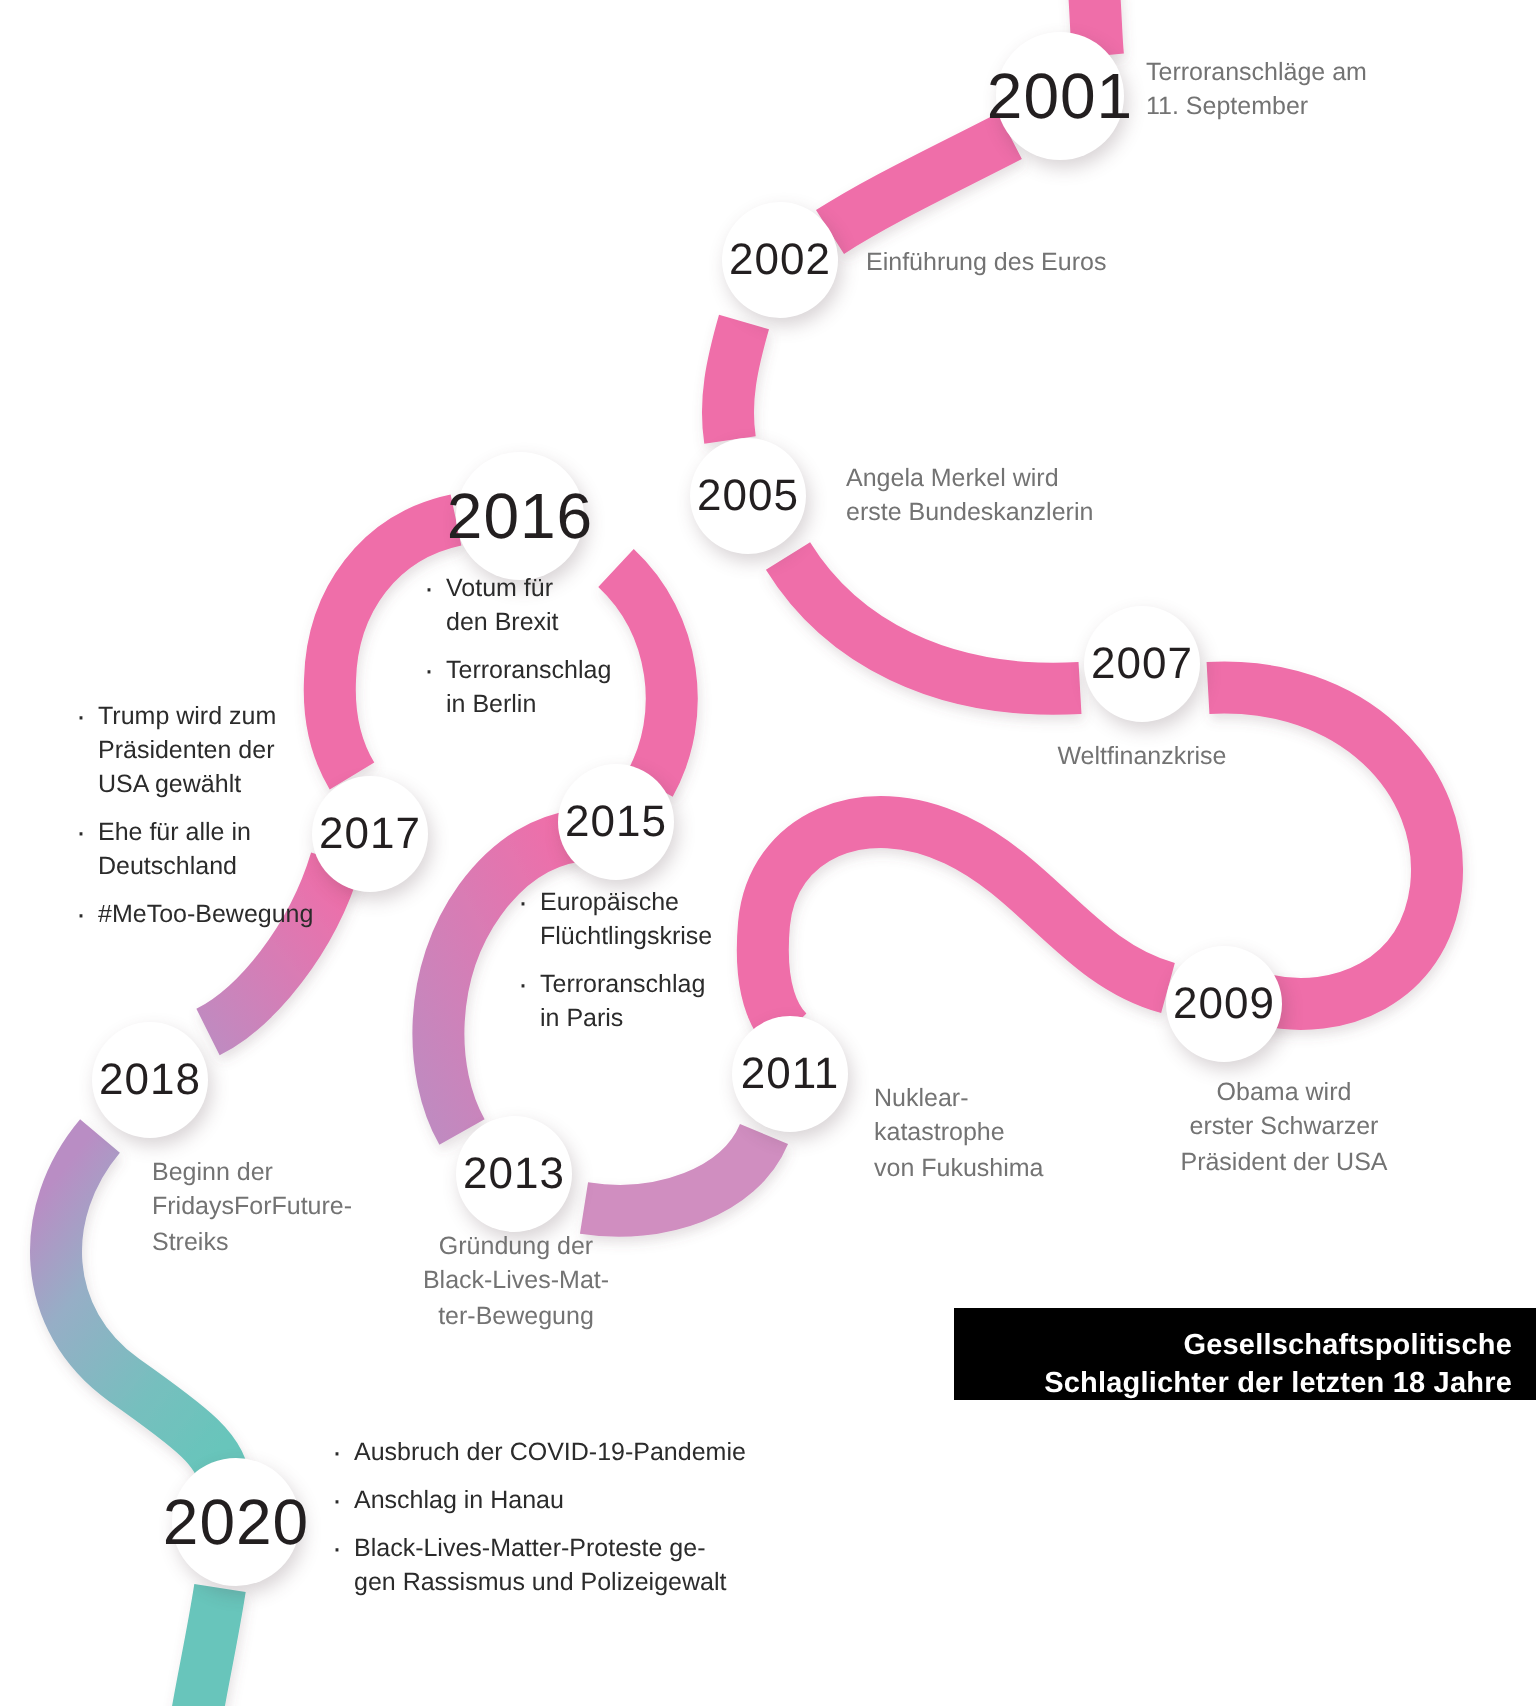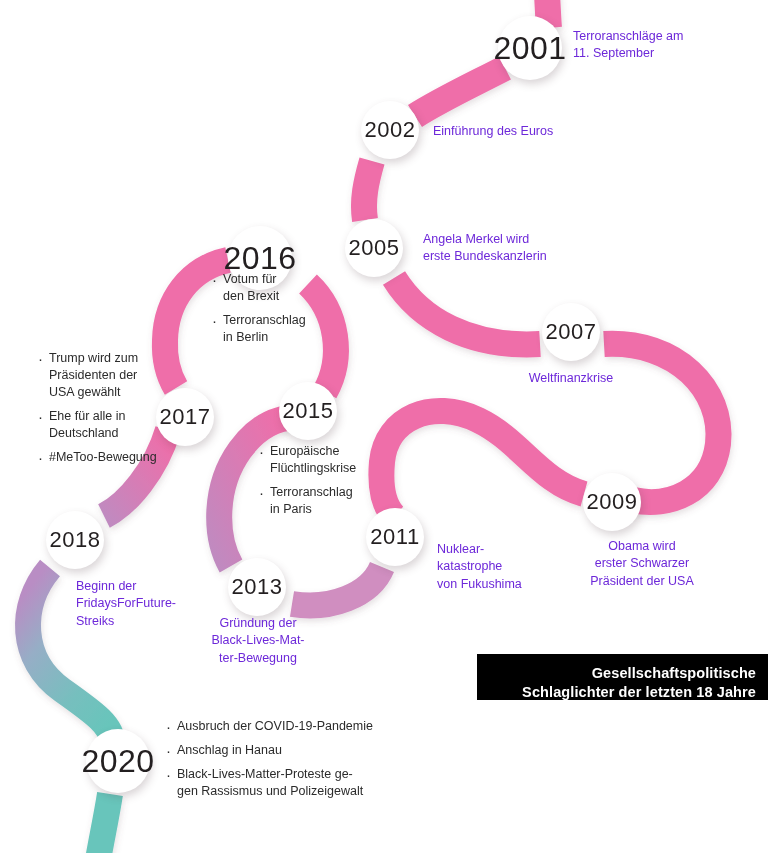--- a/index.html
+++ b/index.html
@@ -47,21 +47,21 @@
   }
   .n-lg { width: 64px; height: 64px; }
   .n-lg .node-year { font-size: 32px; }
   .n-md { width: 58px; height: 58px; }
   .n-md .node-year { font-size: 22px; }
 
   .caption {
     position: absolute;
     font-size: 12.5px;
     line-height: 1.38;
-    color: #6d28d9;
+    color: #737373;
     z-index: 6;
     white-space: pre-line;
   }
   .caption.center { text-align: center; }
   .caption.left { text-align: left; }
 
   ul.bullets {
     position: absolute;
     margin: 0;
     padding: 0;
@@ -217,21 +217,21 @@
   <ul class="bullets" style="left:259px; top:443px; width:130px;">
     <li>Europäische
 Flüchtlingskrise</li>
     <li>Terroranschlag
 in Paris</li>
   </ul>
 
   <div class="node n-lg" style="left:228px; top:226px;">
     <span class="node-year">2016</span>
   </div>
-  <ul class="bullets" style="left:212px; top:271px; width:130px;">
+  <ul class="bullets" style="left:212px; top:286px; width:130px;">
     <li>Votum für
 den Brexit</li>
     <li>Terroranschlag
 in Berlin</li>
   </ul>
 
   <div class="node n-md" style="left:156px; top:388px;">
     <span class="node-year">2017</span>
   </div>
   <ul class="bullets" style="left:38px; top:350px; width:122px;">

